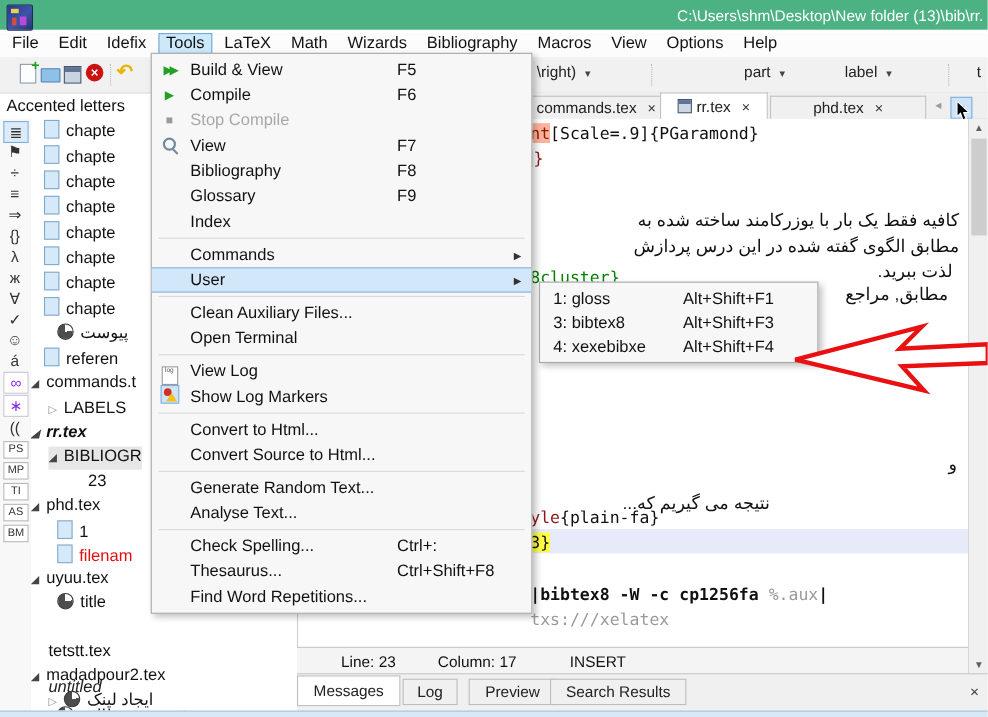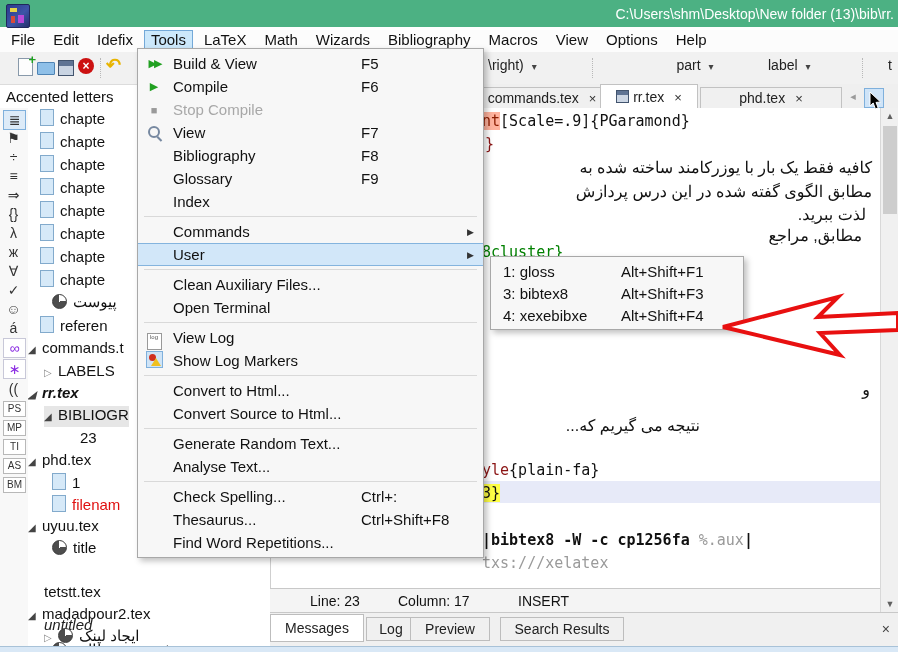--- a/index.html
+++ b/index.html
@@ -58,21 +58,21 @@
   .italic{font-style:italic;color:#222;}
   .redtxt{color:#e01010;}
   .selrow{background:#e6e6e6;}
   
   #editor{left:270px;top:108px;width:610px;height:480px;background:#ffffff;border-left:1px solid #cfcfcf;}
   .code{position:absolute;font-family:"DejaVu Sans Mono", monospace;font-size:15px;color:#111;white-space:pre;}
   .hl-cmd{background:#ffb39e;color:#8b1c00;}
   .darkred{color:#8b1414;}
   .green{color:#008000;}
   .gray{color:#9a9a9a;}
-  .fa{position:absolute;font-size:16px;color:#111;white-space:nowrap;direction:rtl;}
+  .fa{position:absolute;font-size:16px;color:#111;white-space:nowrap;direction:rtl;margin-top:32px;}
   #curline{left:270px;top:481px;width:610px;height:22px;background:#e7eaf8;}
   .yellowhl{background:#ffff45;color:#111;}
   .caret{display:inline-block;width:2px;height:16px;background:#2255cc;vertical-align:-3px;margin-right:1px;}
   
   #vscroll{left:880px;top:108px;width:18px;height:504px;background:#f0f0f0;border-left:1px solid #d8d8d8;}
   #vscroll .sa{position:absolute;left:0;width:18px;height:16px;text-align:center;font-size:9px;color:#606060;line-height:16px;}
   #vthumb{position:absolute;left:2px;top:18px;width:14px;height:88px;background:#cdcdcd;}
   
   #statusbar{left:270px;top:588px;width:610px;height:24px;background:#f4f4f4;border-top:1px solid #c8c8c8;font-size:14px;color:#111;}
   #statusbar span{position:absolute;top:4px;}
@@ -227,21 +227,21 @@
 
 <div class="abs" id="statusbar">
   <span style="left:40px;">Line: 23</span>
   <span style="left:128px;">Column: 17</span>
   <span style="left:248px;">INSERT</span>
 </div>
 
 <div class="abs" id="bottombar">
   <div class="btab active" style="left:0px;width:92px;">Messages</div>
   <div class="btab" style="left:96px;width:48px;">Log</div>
-  <div class="btab" style="left:140px;width:78px;">Preview</div>
+  <div class="btab" style="left:156px;width:78px;">Preview</div>
   <div class="btab" style="left:230px;width:122px;">Search Results</div>
   <span id="bclose">×</span>
 </div>
 <div class="abs" id="bottomstrip"></div>
 
 <div class="abs" id="toolsmenu">
   <div class="mi">
       <span class="ig gi-build">▶▶</span>
       <span class="lb">Build &amp; View</span>
       <span class="sc">F5</span>

